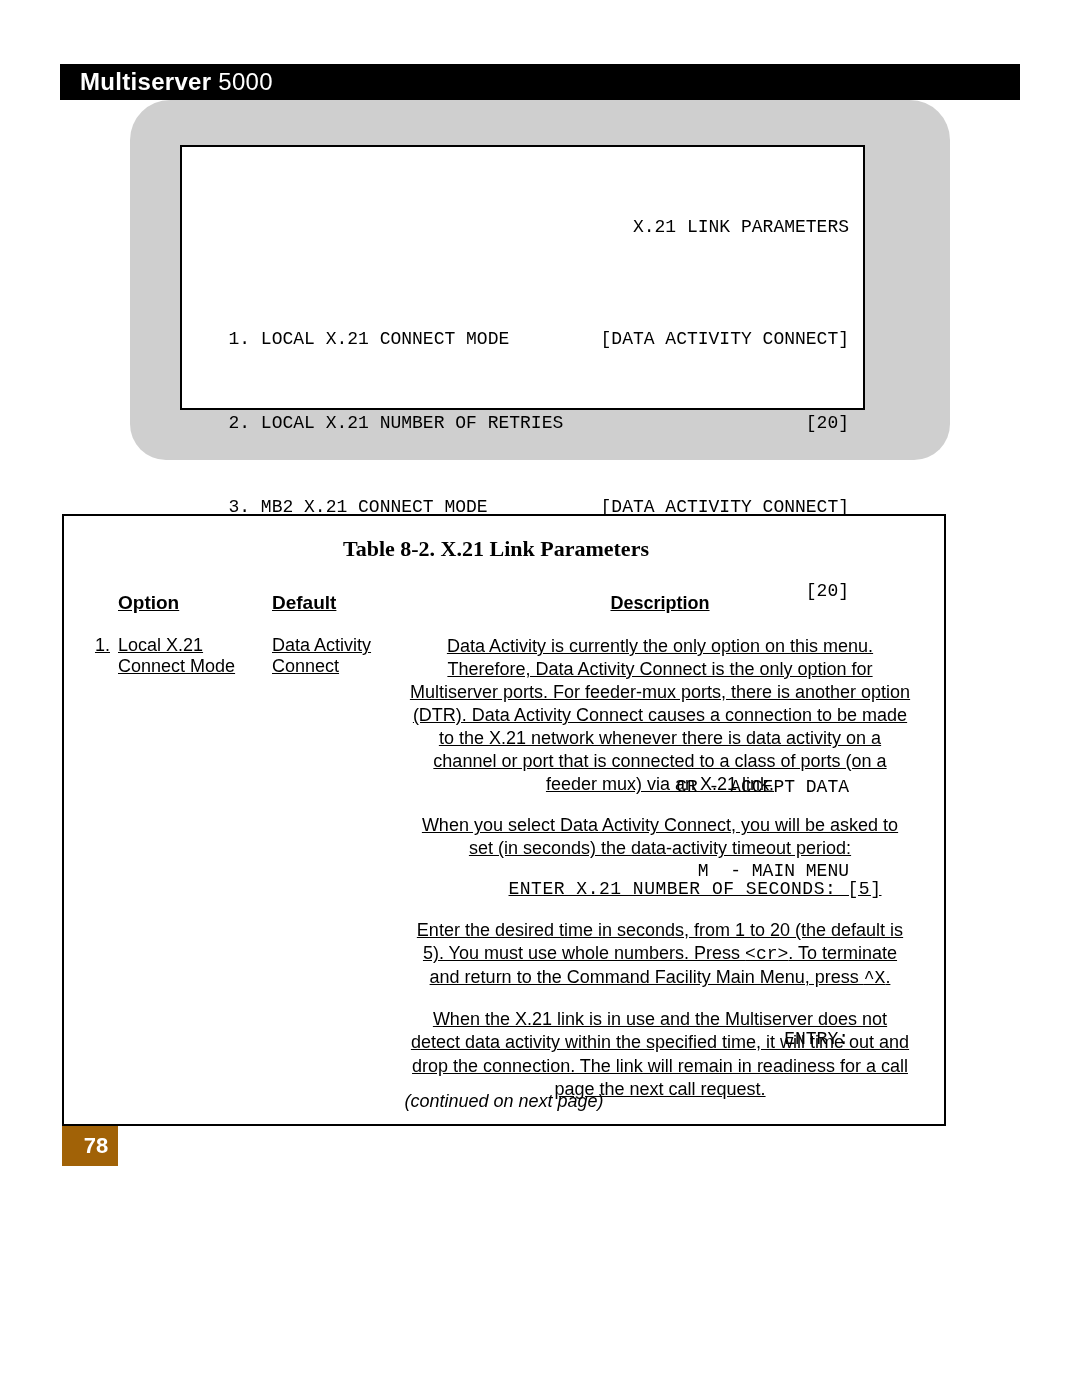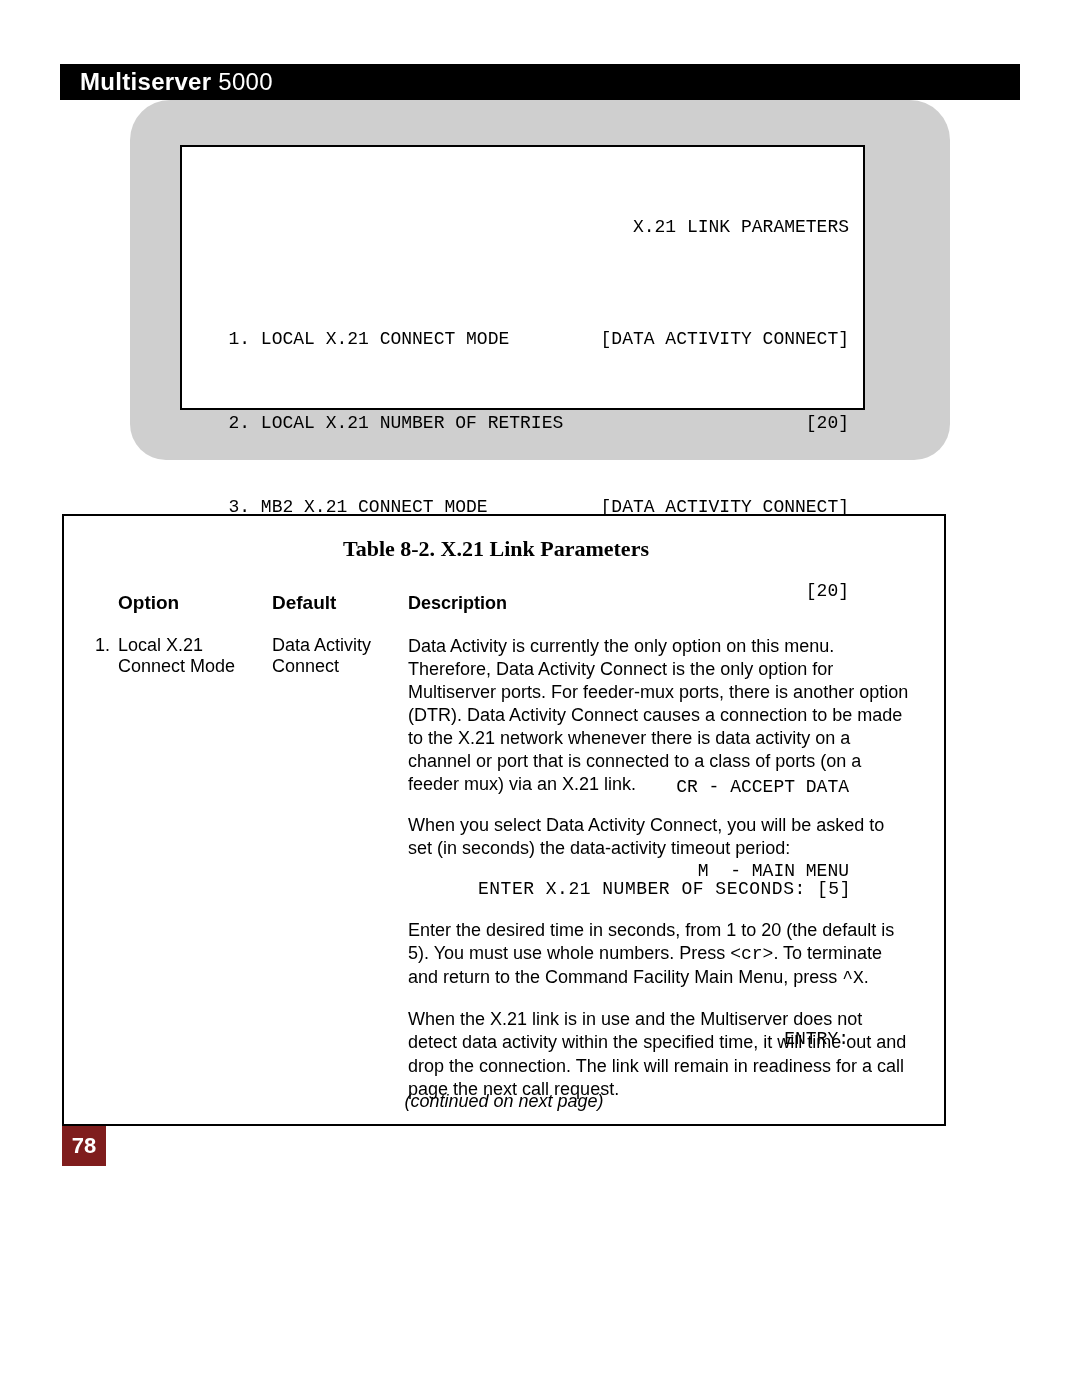--- a/index.html
+++ b/index.html
@@ -73,52 +73,53 @@
     padding: 20px 26px 18px 10px;
     overflow: hidden;
   }
   .table-title {
     text-align: center;
     font-family: Georgia, "Times New Roman", serif;
     font-weight: bold;
     font-size: 22px;
     margin-bottom: 30px;
   }
-  .tbl { display: table; width: 100%; table-layout: fixed; }
+  .tbl { display: table; width: 100%; table-layout: fixed; text-decoration: underline; }
   .tr { display: table-row; }
   .th, .td { display: table-cell; vertical-align: top; padding: 0 6px 8px 0; }
   .th { font-weight: bold; font-size: 19px; padding-bottom: 20px; font-family: Arial, Helvetica, sans-serif; }
   .col-num   { width: 36px; text-align: right; padding-right: 8px; font-family: Arial, Helvetica, sans-serif; }
   .col-opt   { width: 148px;  font-family: Arial, Helvetica, sans-serif; }
   .col-def   { width: 130px;  font-family: Arial, Helvetica, sans-serif; }
-  .col-desc  { font-family: Arial, Helvetica, sans-serif; line-height: 1.28; font-size: 18px; }
+  .col-desc  { font-family: Arial, Helvetica, sans-serif; line-height: 1.28; font-size: 18px; text-align: center; }
   .col-desc p { margin: 0 0 18px 0; }
   .col-desc .monoline { font-family: "Courier New", Courier, monospace; margin: 12px 0 18px 70px; display: block; letter-spacing: 0.5px; }
   .col-desc .mono { font-family: "Courier New", Courier, monospace; }
   .continued {
     font-style: italic;
     position: absolute;
     bottom: 12px;
     left: 50%;
     transform: translateX(-50%);
     font-family: Arial, Helvetica, sans-serif;
   }
   .page-number {
     position: absolute;
     left: 62px;
     top: 1126px;
     width: 44px;
     height: 40px;
-    background: #7f1d1d;
+    background: #a16207;
     color: #fff;
     font-weight: bold;
     font-size: 22px;
     display: flex;
     align-items: center;
     justify-content: center;
+    padding-left: 12px;
   }
 </style>
 </head>
 <body>
 
 <div class="page">
 
   <div class="black-bar">
     <span>Multiserver</span>
     <span class="thin">5000</span>

